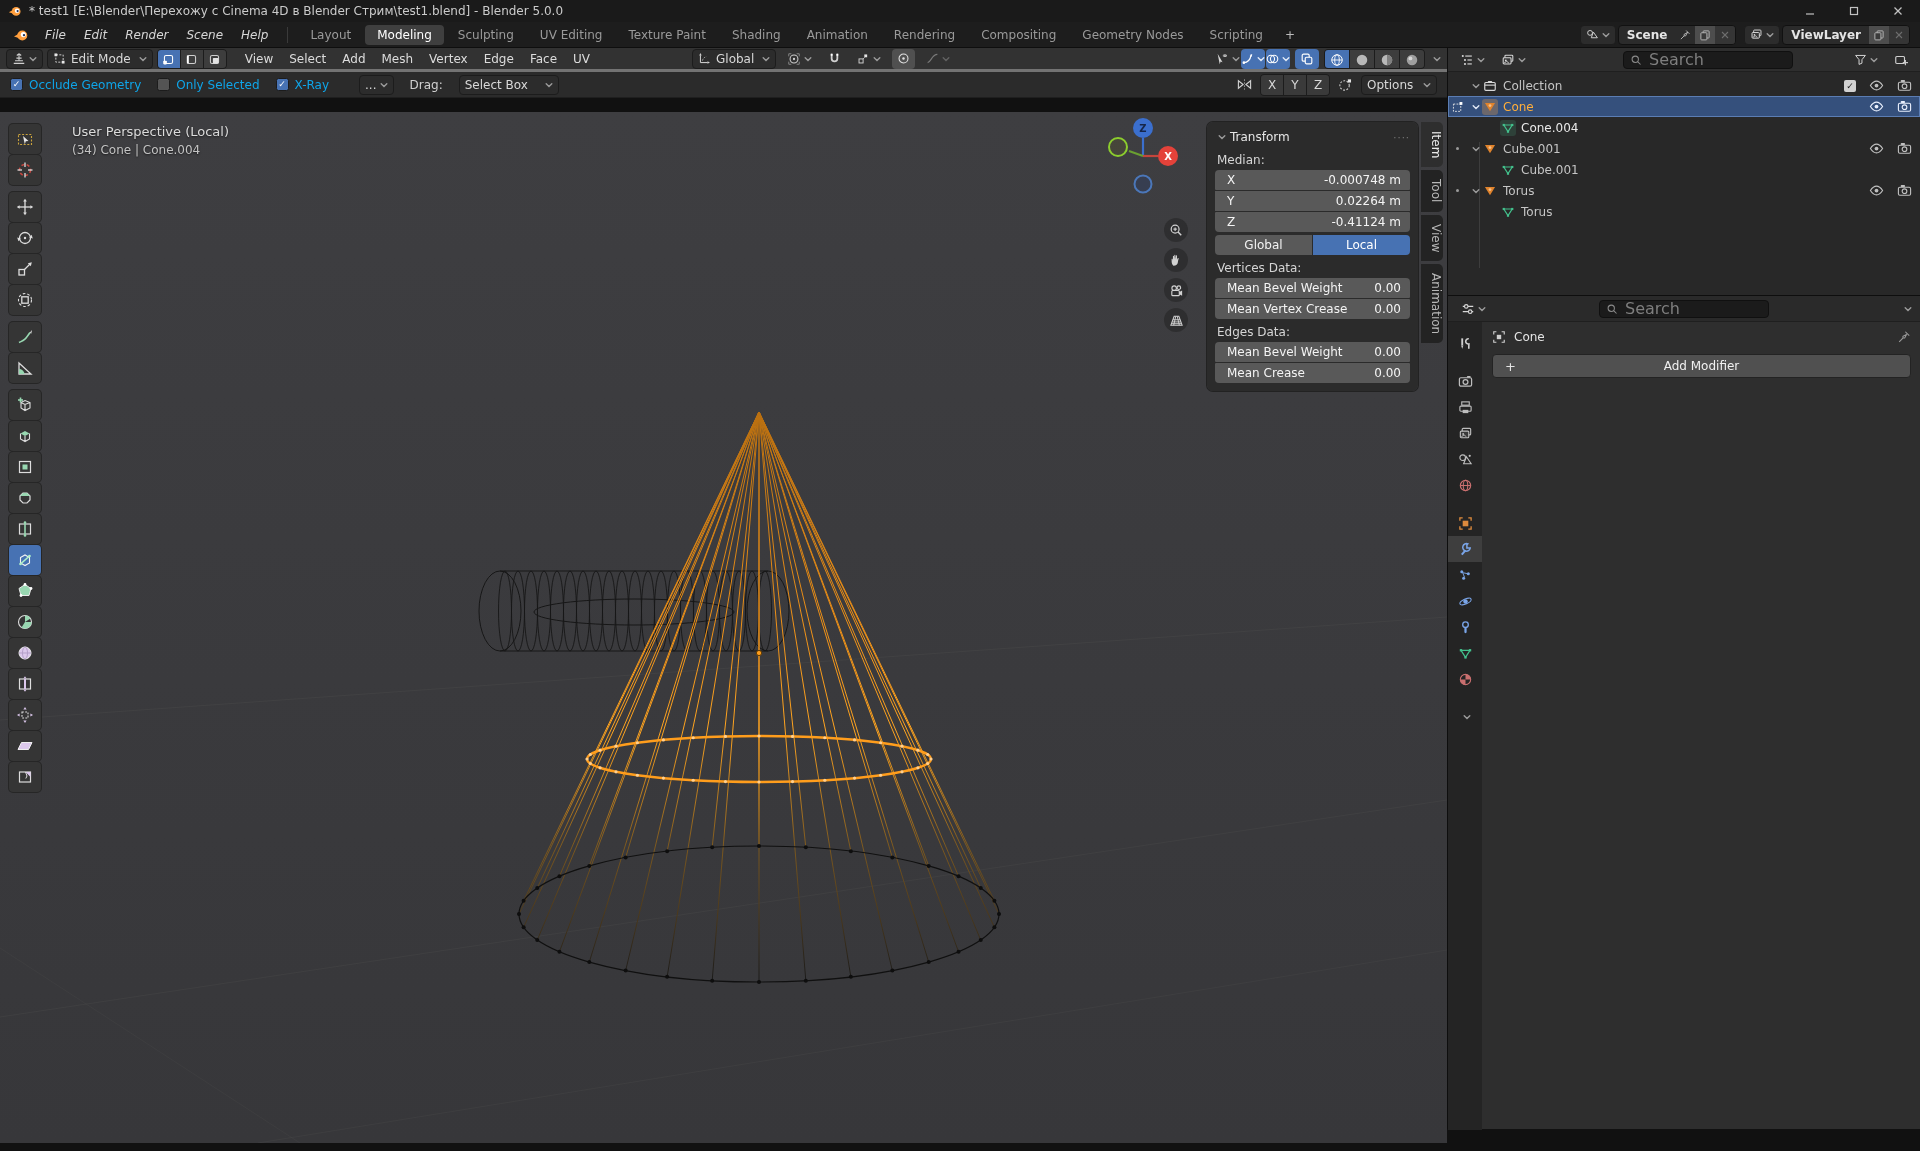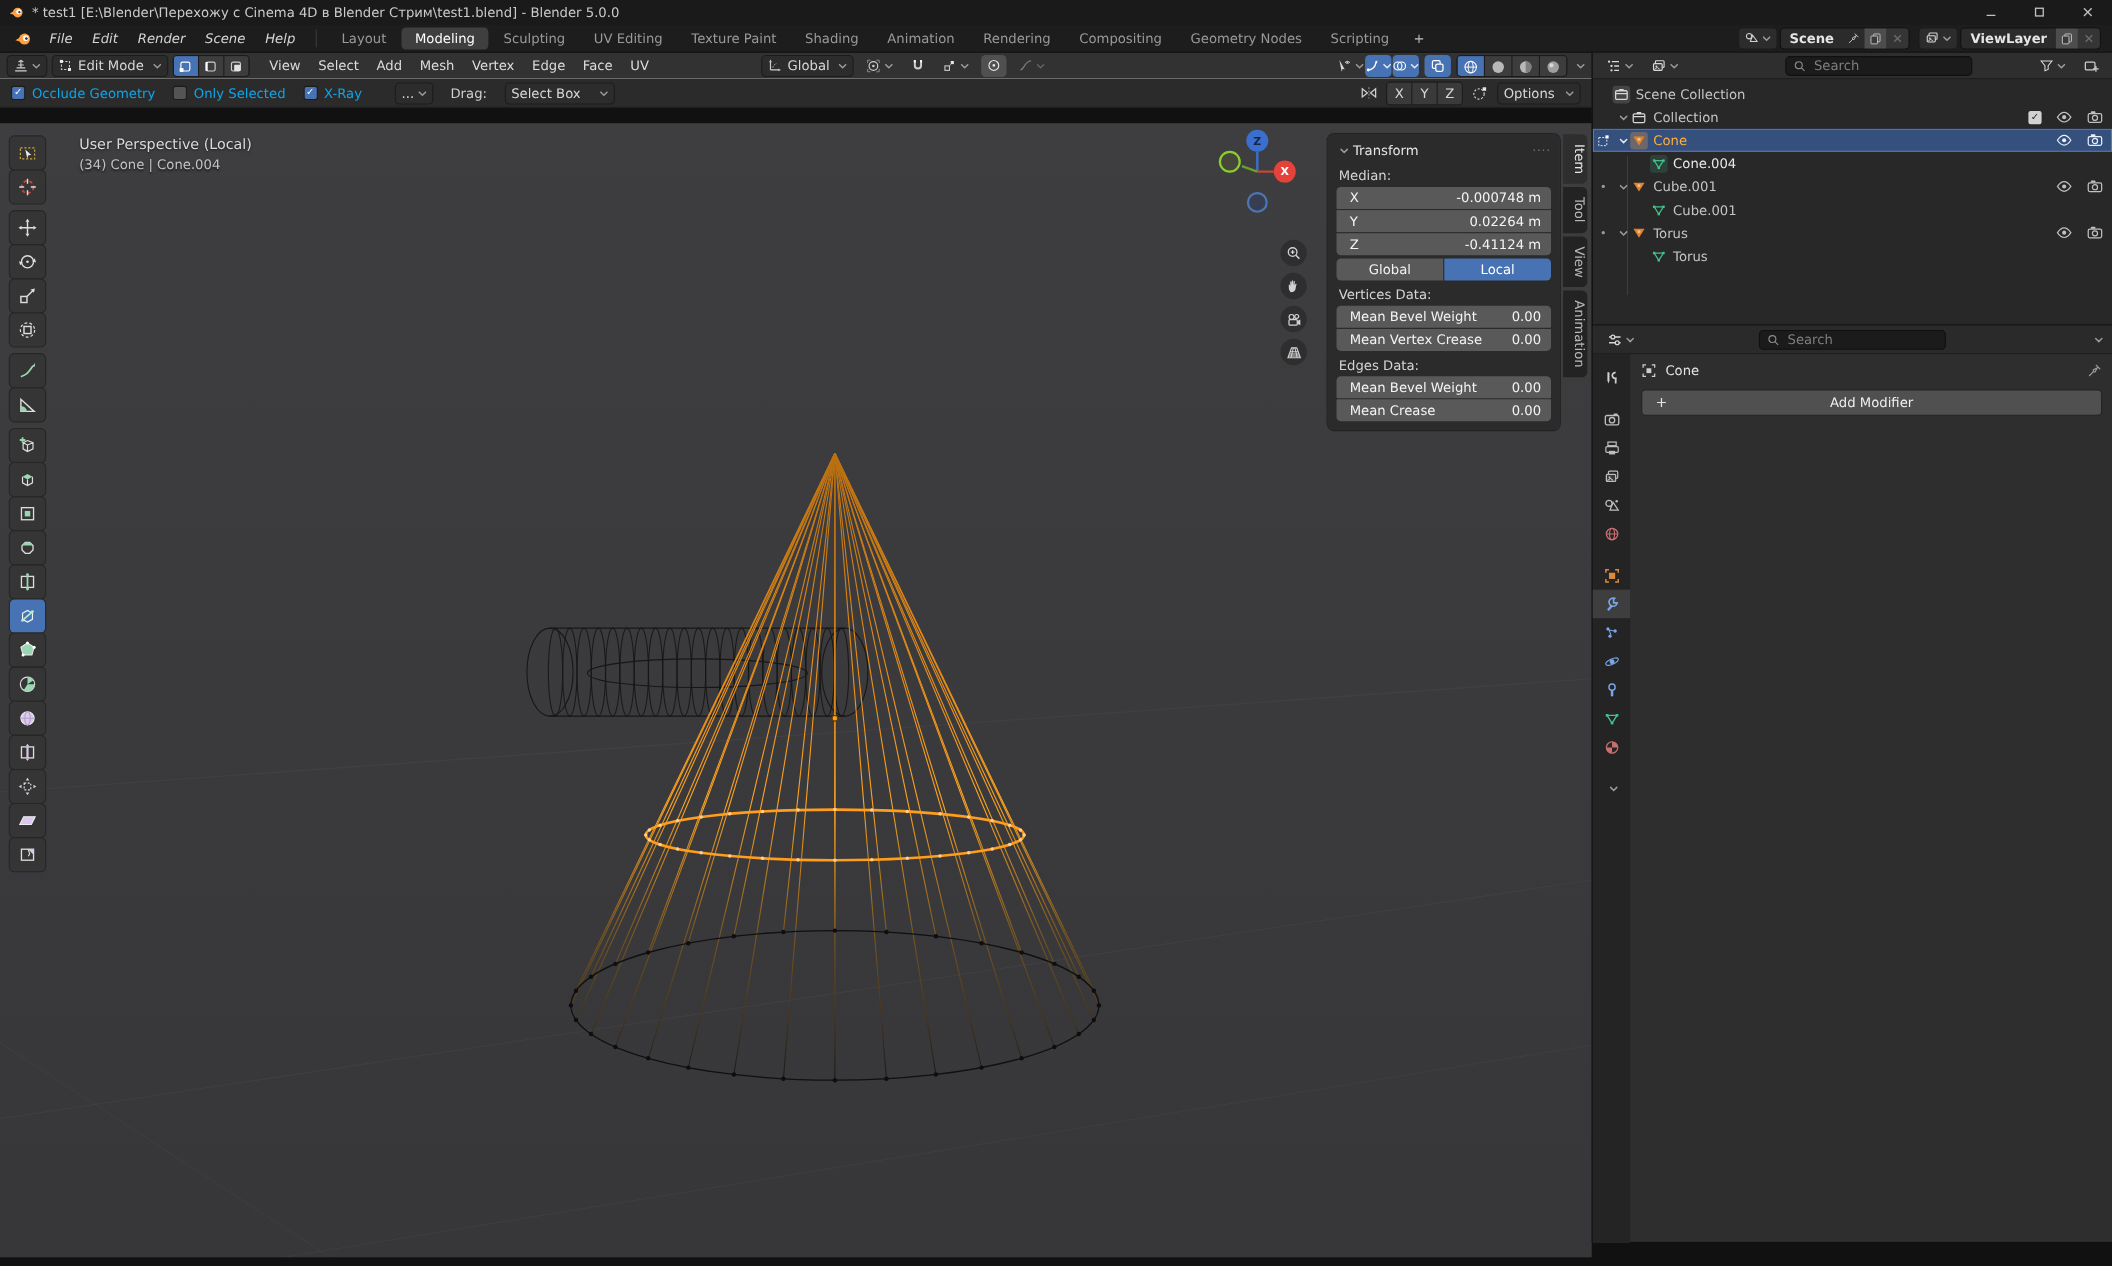--- a/index.html
+++ b/index.html
@@ -22,21 +22,21 @@
   .wtab{padding:3px 12px;color:#9a9a9a;border-radius:4px;white-space:nowrap;}
   .wtab.active{background:#3f3f3f;color:#ffffff;}
   .wtab.plus{color:#bdbdbd;padding:3px 8px;}
   .idblock{display:flex;align-items:center;background:#2b2b2b;border:1px solid #111;border-radius:4px;height:20px;overflow:hidden;}
   .idblock .lbl{padding:0 8px;color:#e5e5e5;font-weight:bold;}
   .idblock .mini{display:flex;align-items:center;justify-content:center;width:20px;height:20px;color:#bdbdbd;}
   .idblock .mini.on{background:#4d4d4d;}
   .idblock .mini.dim{color:#6d6d6d;background:#353535;}
   
   #vp{position:absolute;left:0;top:48px;width:1447px;height:1081px;}
-  #vp-header{position:absolute;left:0;top:0;width:1447px;height:24px;background:#323232;display:flex;align-items:center;padding:0 6px;gap:4px;border-bottom:1px solid #737373;}
+  #vp-header{position:absolute;left:0;top:0;width:1447px;height:24px;background:#323232;display:flex;align-items:center;padding:0 6px;gap:4px;border-bottom:3px solid #737373;}
   #vp-tools{position:absolute;left:0;top:24px;width:1447px;height:26px;background:#2b2b2b;display:flex;align-items:center;padding:0 10px;gap:16px;border-bottom:1px solid #1f1f1f;}
   #vp-canvas{position:absolute;left:0;top:50px;width:1447px;height:1031px;background:linear-gradient(180deg,#3e3e41 0%,#3a3a3d 55%,#37373a 100%);overflow:hidden;margin-top:14px;}
   .hbtn{display:flex;align-items:center;height:20px;padding:0 5px;border-radius:4px;color:#d8d8d8;}
   .dd{background:#2c2c2c;border:1px solid #1c1c1c;}
   .hmenu{padding:0 8px;height:20px;display:flex;align-items:center;color:#dcdcdc;border-radius:4px;}
   .selgrp{display:flex;height:20px;border-radius:4px;overflow:hidden;gap:1px;background:#1c1c1c;border:1px solid #1c1c1c;}
   .selbtn{width:22px;height:20px;display:flex;align-items:center;justify-content:center;background:#3d3d3d;}
   .selbtn.on{background:#4772b3;}
   .icbtn{width:24px;height:20px;display:flex;align-items:center;justify-content:center;border-radius:4px;color:#cfcfcf;}
   .icbtn.on{background:#4772b3;color:#fff;}
@@ -74,21 +74,21 @@
   .seg .sbtn:first-child{border-radius:4px 0 0 4px;}
   .seg .sbtn:last-child{border-radius:0 4px 4px 0;}
   .seg .sbtn.on{background:#4772b3;color:#fff;}
   #ntabs{position:absolute;left:1421px;top:10px;width:24px;display:flex;flex-direction:column;gap:3px;}
   .ntab{writing-mode:vertical-rl;background:#232323;color:#b8b8b8;border-radius:0 5px 5px 0;padding:9px 0;width:22px;text-align:center;font-size:12px;}
   .ntab.on{background:#2e2e2e;color:#e8e8e8;}
   
   #outliner{position:absolute;left:1447px;top:48px;width:473px;height:247px;background:#282828;border-left:1px solid #0e0e0e;}
   #outliner-header{height:24px;background:#2e2e2e;display:flex;align-items:center;padding:0 7px;gap:6px;border-bottom:1px solid #1f1f1f;}
   .search{display:flex;align-items:center;background:#1b1b1b;border:1px solid #101010;border-radius:4px;height:18px;padding:0 6px;gap:5px;color:#8a8a8a;}
-  .search input{background:transparent;border:none;outline:none;color:#cfcfcf;font-family:"DejaVu Sans",sans-serif;font-size:12px;width:110px;}
+  .search input{background:transparent;border:none;outline:none;color:#cfcfcf;font-family:"DejaVu Sans",sans-serif;font-size:16px;width:110px;}
   .search input::placeholder{color:#7e7e7e;}
   .orow{height:21px;display:flex;align-items:center;color:#c5c5c5;position:relative;padding-right:8px;}
   .orow .gutter{width:18px;display:flex;align-items:center;justify-content:center;flex:none;}
   .orow .twisty{width:16px;display:flex;align-items:center;justify-content:center;flex:none;color:#9a9a9a;}
   .orow .oic{width:16px;height:16px;flex:none;display:flex;align-items:center;justify-content:center;}
   .orow .olabel{margin-left:5px;white-space:nowrap;}
   .orow .rtoggles{margin-left:auto;display:flex;align-items:center;gap:13px;color:#c0c0c0;}
   .orow.sel{background:#35507c;box-shadow:inset 0 0 0 1px #5b7db3;color:#fff;}
   .orow.sel .olabel{color:#ffae3b;}
   .oicbox{background:rgba(120,120,120,.35);border-radius:3px;}
@@ -1034,29 +1034,20 @@
               <line x1="13" y1="8" x2="13" y2="14" stroke="#cfcfcf" stroke-width="1.3"></line>
               <line x1="10" y1="11" x2="16" y2="11" stroke="#cfcfcf" stroke-width="1.3"></line>
             </svg>
           </div>
       </div>
     </div>
     <div style="position:relative;padding-top:3px">
       <div class="treeline"></div>
       <div class="orow">
         <span class="gutter"></span>
-        <span class="oic oicbox">
-            <svg class="ic" width="14" height="14" style="color:#d8d8d8">
-              <use href="#sy-coll"></use>
-            </svg>
-          </span>
-        <span class="olabel">Scene Collection</span>
-      </div>
-      <div class="orow">
-        <span class="gutter"></span>
         <span class="twisty">
             <i class="chev">
               <svg width="8" height="8" viewBox="0 0 8 8">
                 <polyline points="1.2,2.8 4,5.6 6.8,2.8" fill="none" stroke="currentColor" stroke-width="1.4" stroke-linecap="round"></polyline>
               </svg>
             </i>
           </span>
         <span class="oic">
             <svg class="ic" width="14" height="14" style="color:#d8d8d8">
               <use href="#sy-coll"></use>

